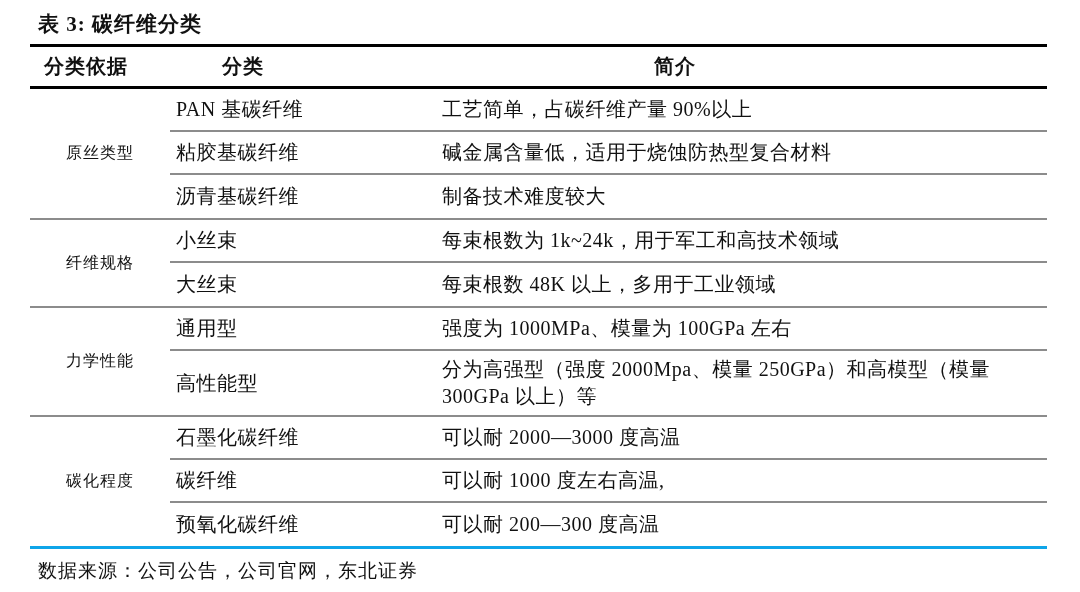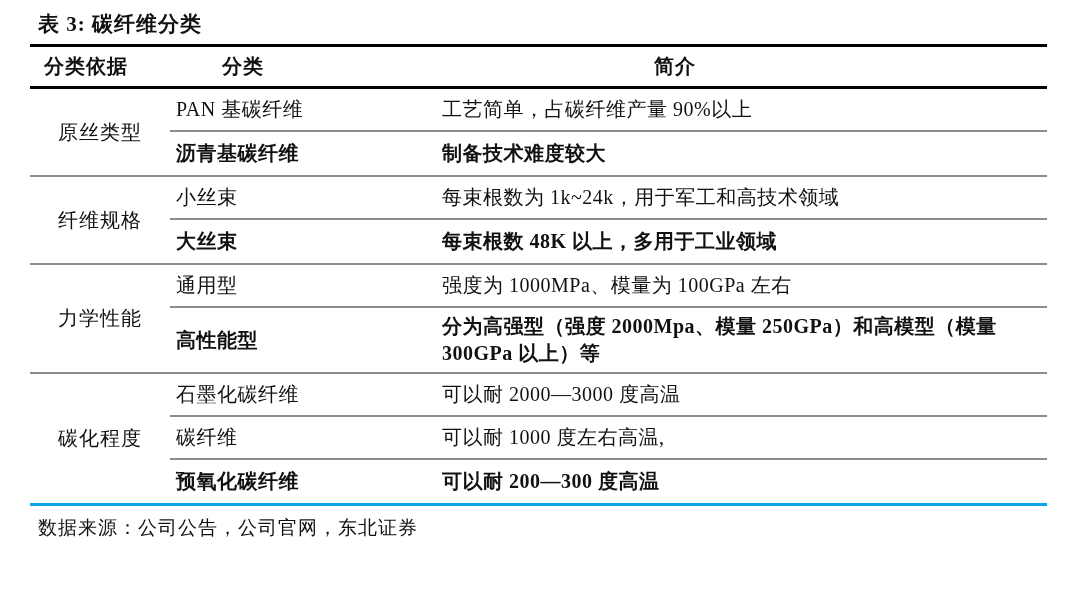--- a/index.html
+++ b/index.html
@@ -41,34 +41,34 @@
     display:grid;
     grid-template-columns:140px 1fr;
     border-bottom:2px solid #8c8c8c;
   }
   .group:last-child { border-bottom:none; }
 
   .basis-cell {
     display:flex;
     align-items:center;
     justify-content:center;
-    font-size:20px;
+    font-size:16px;
     letter-spacing:1px;
   }
 
   .row {
     display:grid;
     grid-template-columns:258px 1fr;
     min-height:43px;
     align-items:center;
     border-bottom:2px solid #8c8c8c;
     font-size:20px;
     letter-spacing:0.5px;
   }
-  .row:last-child { border-bottom:none;font-weight:bold; }
+  .row:last-child { border-bottom:none; }
   .row.tall { min-height:64px; padding:5px 0; }
 
   .cat-cell   { padding-left:6px; }
   .intro-cell { padding-left:5px; padding-right:14px; line-height:27px;margin-left:9px; }
 
   .source-line {
     margin-top:9px;
     padding-left:8px;
     font-size:19px;
     letter-spacing:1px;
@@ -88,20 +88,24 @@
       <div class="th-cat">分类</div>
       <div class="th-intro">简介</div>
     </div>
 
     <div class="group">
       <div class="basis-cell">原丝类型</div>
       <div class="rows">
         <div class="row">
           <div class="cat-cell">PAN 基碳纤维</div>
           <div class="intro-cell">工艺简单，占碳纤维产量 90%以上</div>
+        </div>
+        <div class="row">
+          <div class="cat-cell">粘胶基碳纤维</div>
+          <div class="intro-cell">碱金属含量低，适用于烧蚀防热型复合材料</div>
         </div>
         <div class="row">
           <div class="cat-cell">沥青基碳纤维</div>
           <div class="intro-cell">制备技术难度较大</div>
         </div>
       </div>
     </div>
 
     <div class="group">
       <div class="basis-cell">纤维规格</div>

